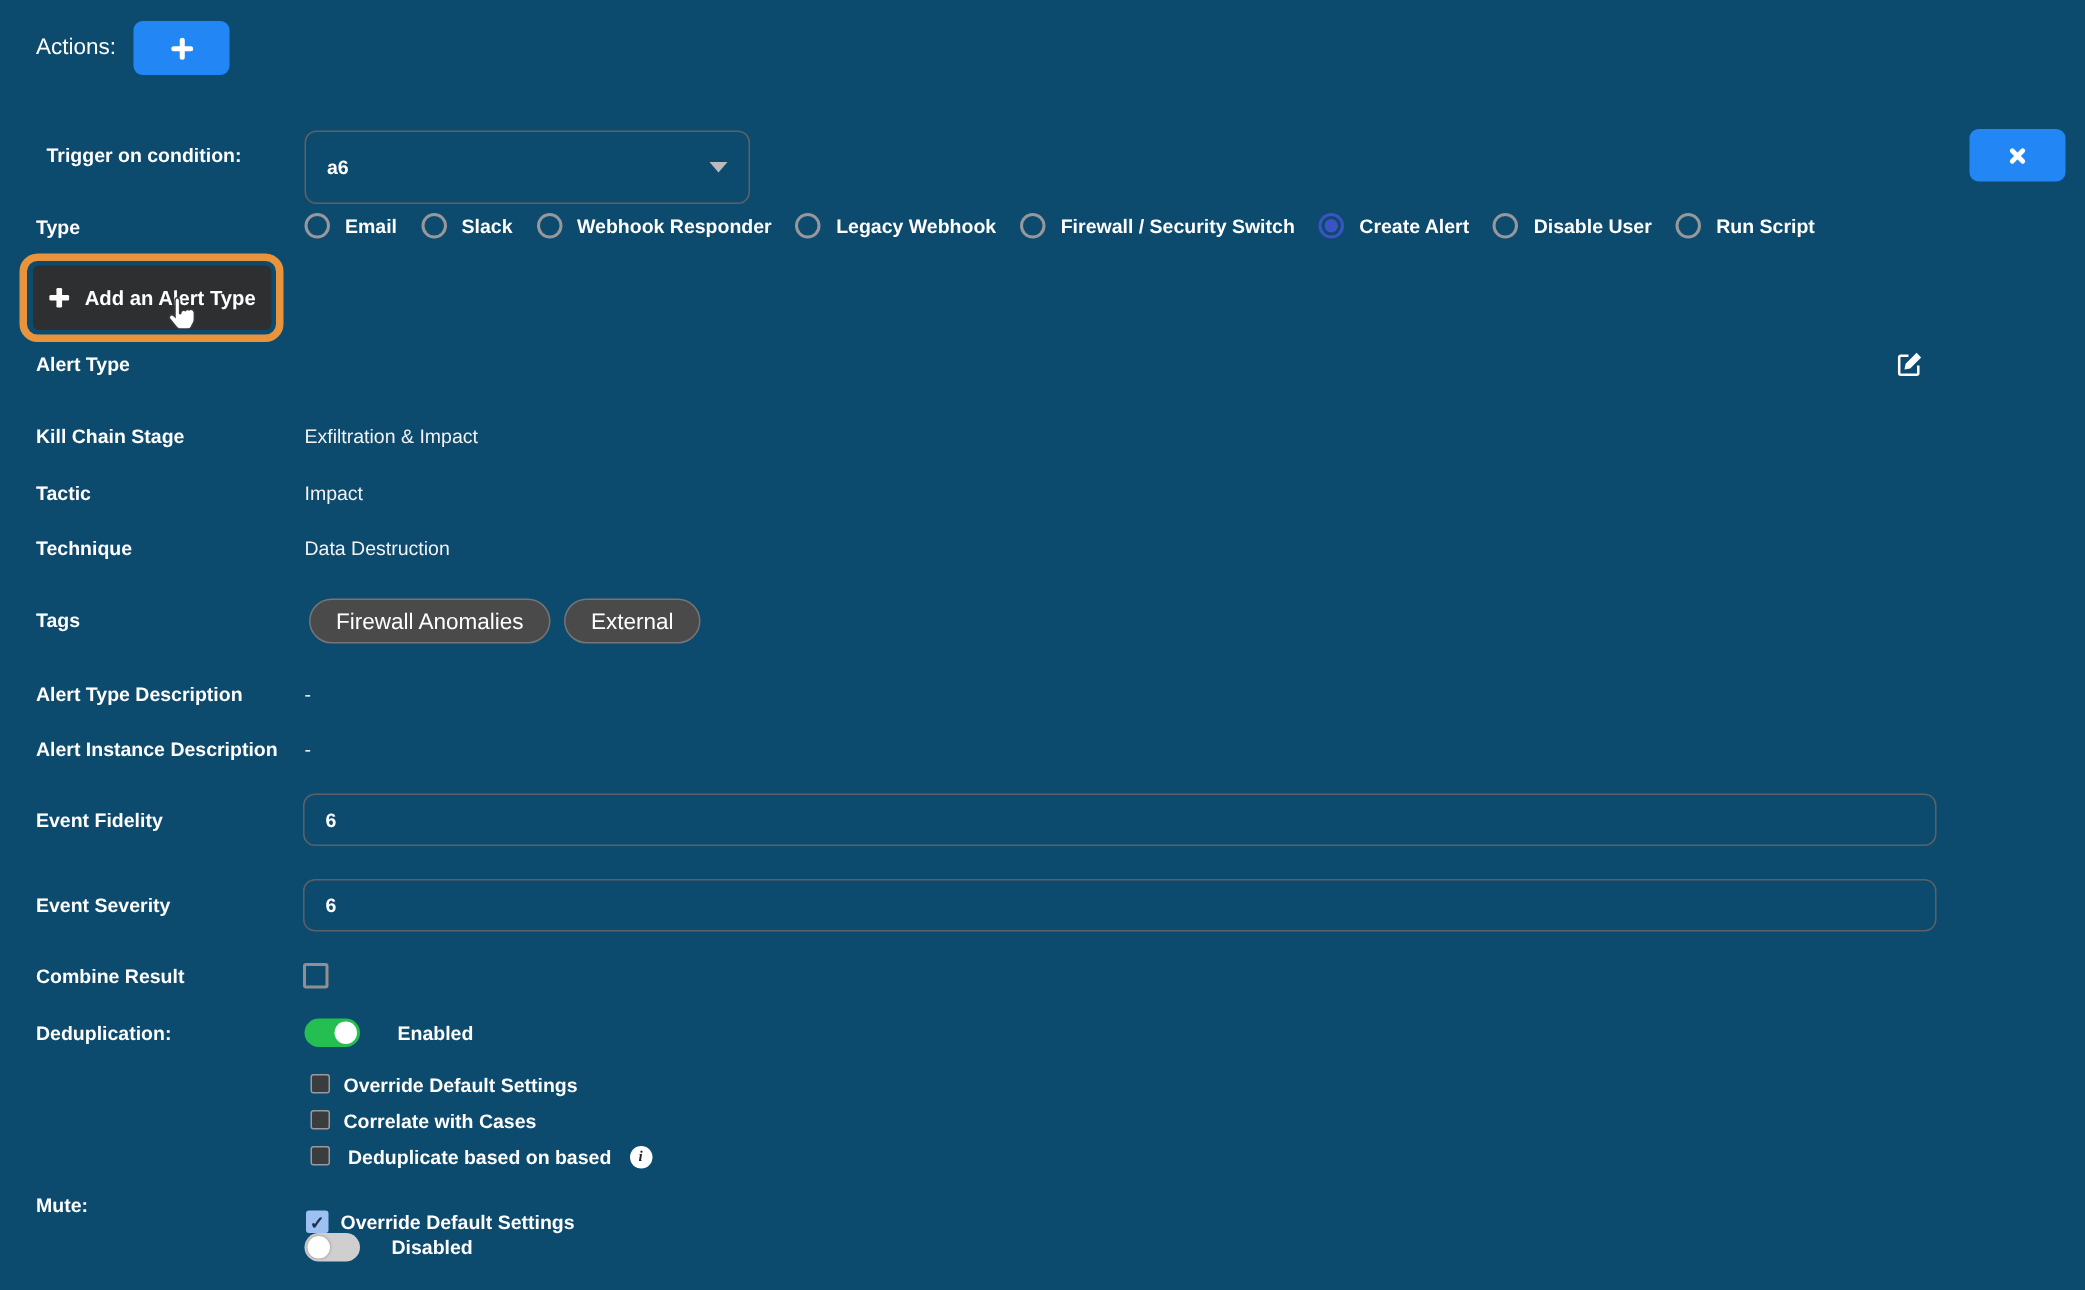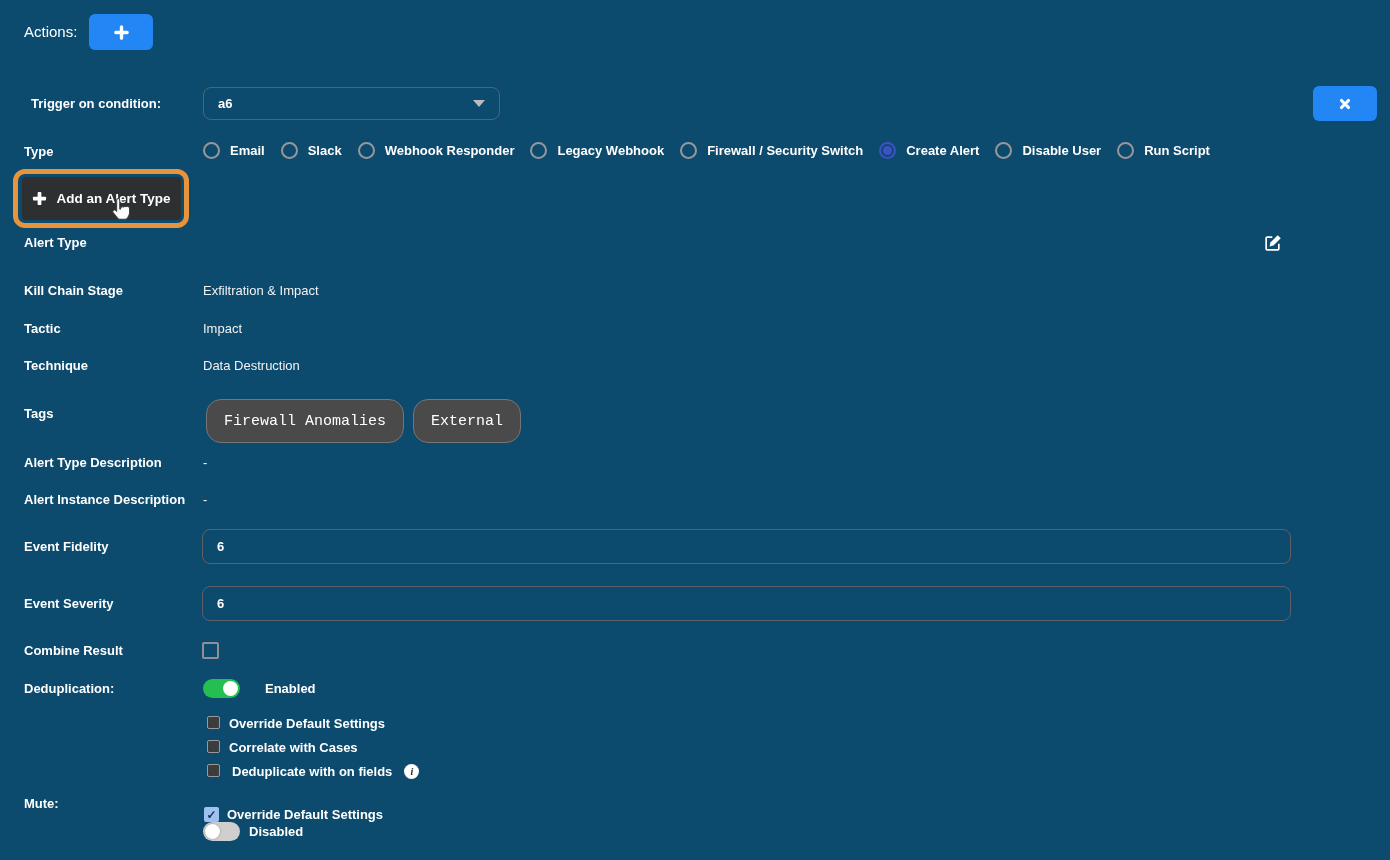--- a/index.html
+++ b/index.html
@@ -51,23 +51,23 @@
   }
   .add-alert-btn {
     position:absolute; background:#2e2f31; border:none; border-radius:4px;
     display:flex; align-items:center; justify-content:center; gap:9px;
     color:#fff; font-size:13.5px; font-weight:600; cursor:pointer;
     font-family:"Liberation Sans", sans-serif;
   }
 
   .tag-row { position:absolute; display:flex; gap:9px; }
   .tag {
-    display:inline-flex; align-items:center; height:44px; padding:0 17px;
+    display:inline-flex; align-items:center; height:30px; padding:0 17px;
     background:#4a4a4b; border:1px solid #757577; border-radius:15px;
-    color:#fff; font-size:15px; white-space:nowrap;font-family:Liberation Mono, monospace;
+    color:#fff; font-size:15px; white-space:nowrap;
   }
 
   .cb {
     position:absolute; width:17px; height:17px; border:2px solid #909094;
     border-radius:2px; background:transparent; cursor:pointer;
   }
   .cb-sm {
     width:13px; height:13px; border:1px solid #9a9a9e; border-radius:2px;
     background:#3b3c3e; flex:0 0 auto; cursor:pointer;
   }
@@ -104,21 +104,21 @@
   <div class="lbl plain" style="left:24px; top:24px;">Actions:</div>
   <button class="btn-blue" style="left:89px; top:14px; width:64px; height:36px;">
     <span style="display:flex;">
       <svg width="15" height="15" viewBox="0 0 16 16">
           <path d="M8 2v12M2 8h12" stroke="#fff" stroke-width="3.6" stroke-linecap="round"></path>
         </svg>
     </span>
   </button>
 
   <div class="lbl" style="left:31px; top:96px;">Trigger on condition:</div>
-  <div class="dropdown" style="left:203px; top:87px; width:297px; height:33px;gap:35px;">
+  <div class="dropdown" style="left:203px; top:87px; width:297px; height:49px;gap:35px;">
     <span class="txt">a6</span>
     <span class="caret-down"></span>
   </div>
 
   <button class="btn-blue" style="left:1313px; top:86px; width:64px; height:35px;">
     <span style="display:flex;">
       <svg width="14" height="14" viewBox="0 0 16 16">
           <path d="M4 4l8 8M12 4l-8 8" stroke="#fff" stroke-width="3.6" stroke-linecap="round"></path>
         </svg>
     </span>
@@ -223,27 +223,27 @@
   <div class="cb-line" style="left:207px; top:704px;">
     <span class="cb-sm"></span>
     <span class="cb-lbl">Override Default Settings</span>
   </div>
   <div class="cb-line" style="left:207px; top:728px;">
     <span class="cb-sm"></span>
     <span class="cb-lbl">Correlate with Cases</span>
   </div>
   <div class="cb-line" style="left:207px; top:752px; gap:12px;">
     <span class="cb-sm"></span>
-    <span class="cb-lbl">Deduplicate with on fields</span>
+    <span class="cb-lbl">Deduplicate based on based</span>
     <span class="info-badge">i</span>
   </div>
 
   <div class="lbl" style="left:24px; top:796px;">Mute:</div>
   <div class="cb-line" style="left:204px; top:795px; gap:8px;">
     <span class="cb-checked">✓</span>
     <span class="cb-lbl">Override Default Settings</span>
   </div>
   <span class="toggle off" style="left:203px; top:822px;">
       <span class="knob"></span>
     </span>
-  <div class="lbl" style="left:249px; top:824px;text-align:center;">Disabled</div>
+  <div class="lbl" style="left:261px; top:824px;text-align:center;">Disabled</div>
 
 </div>
 
 </body></html>

